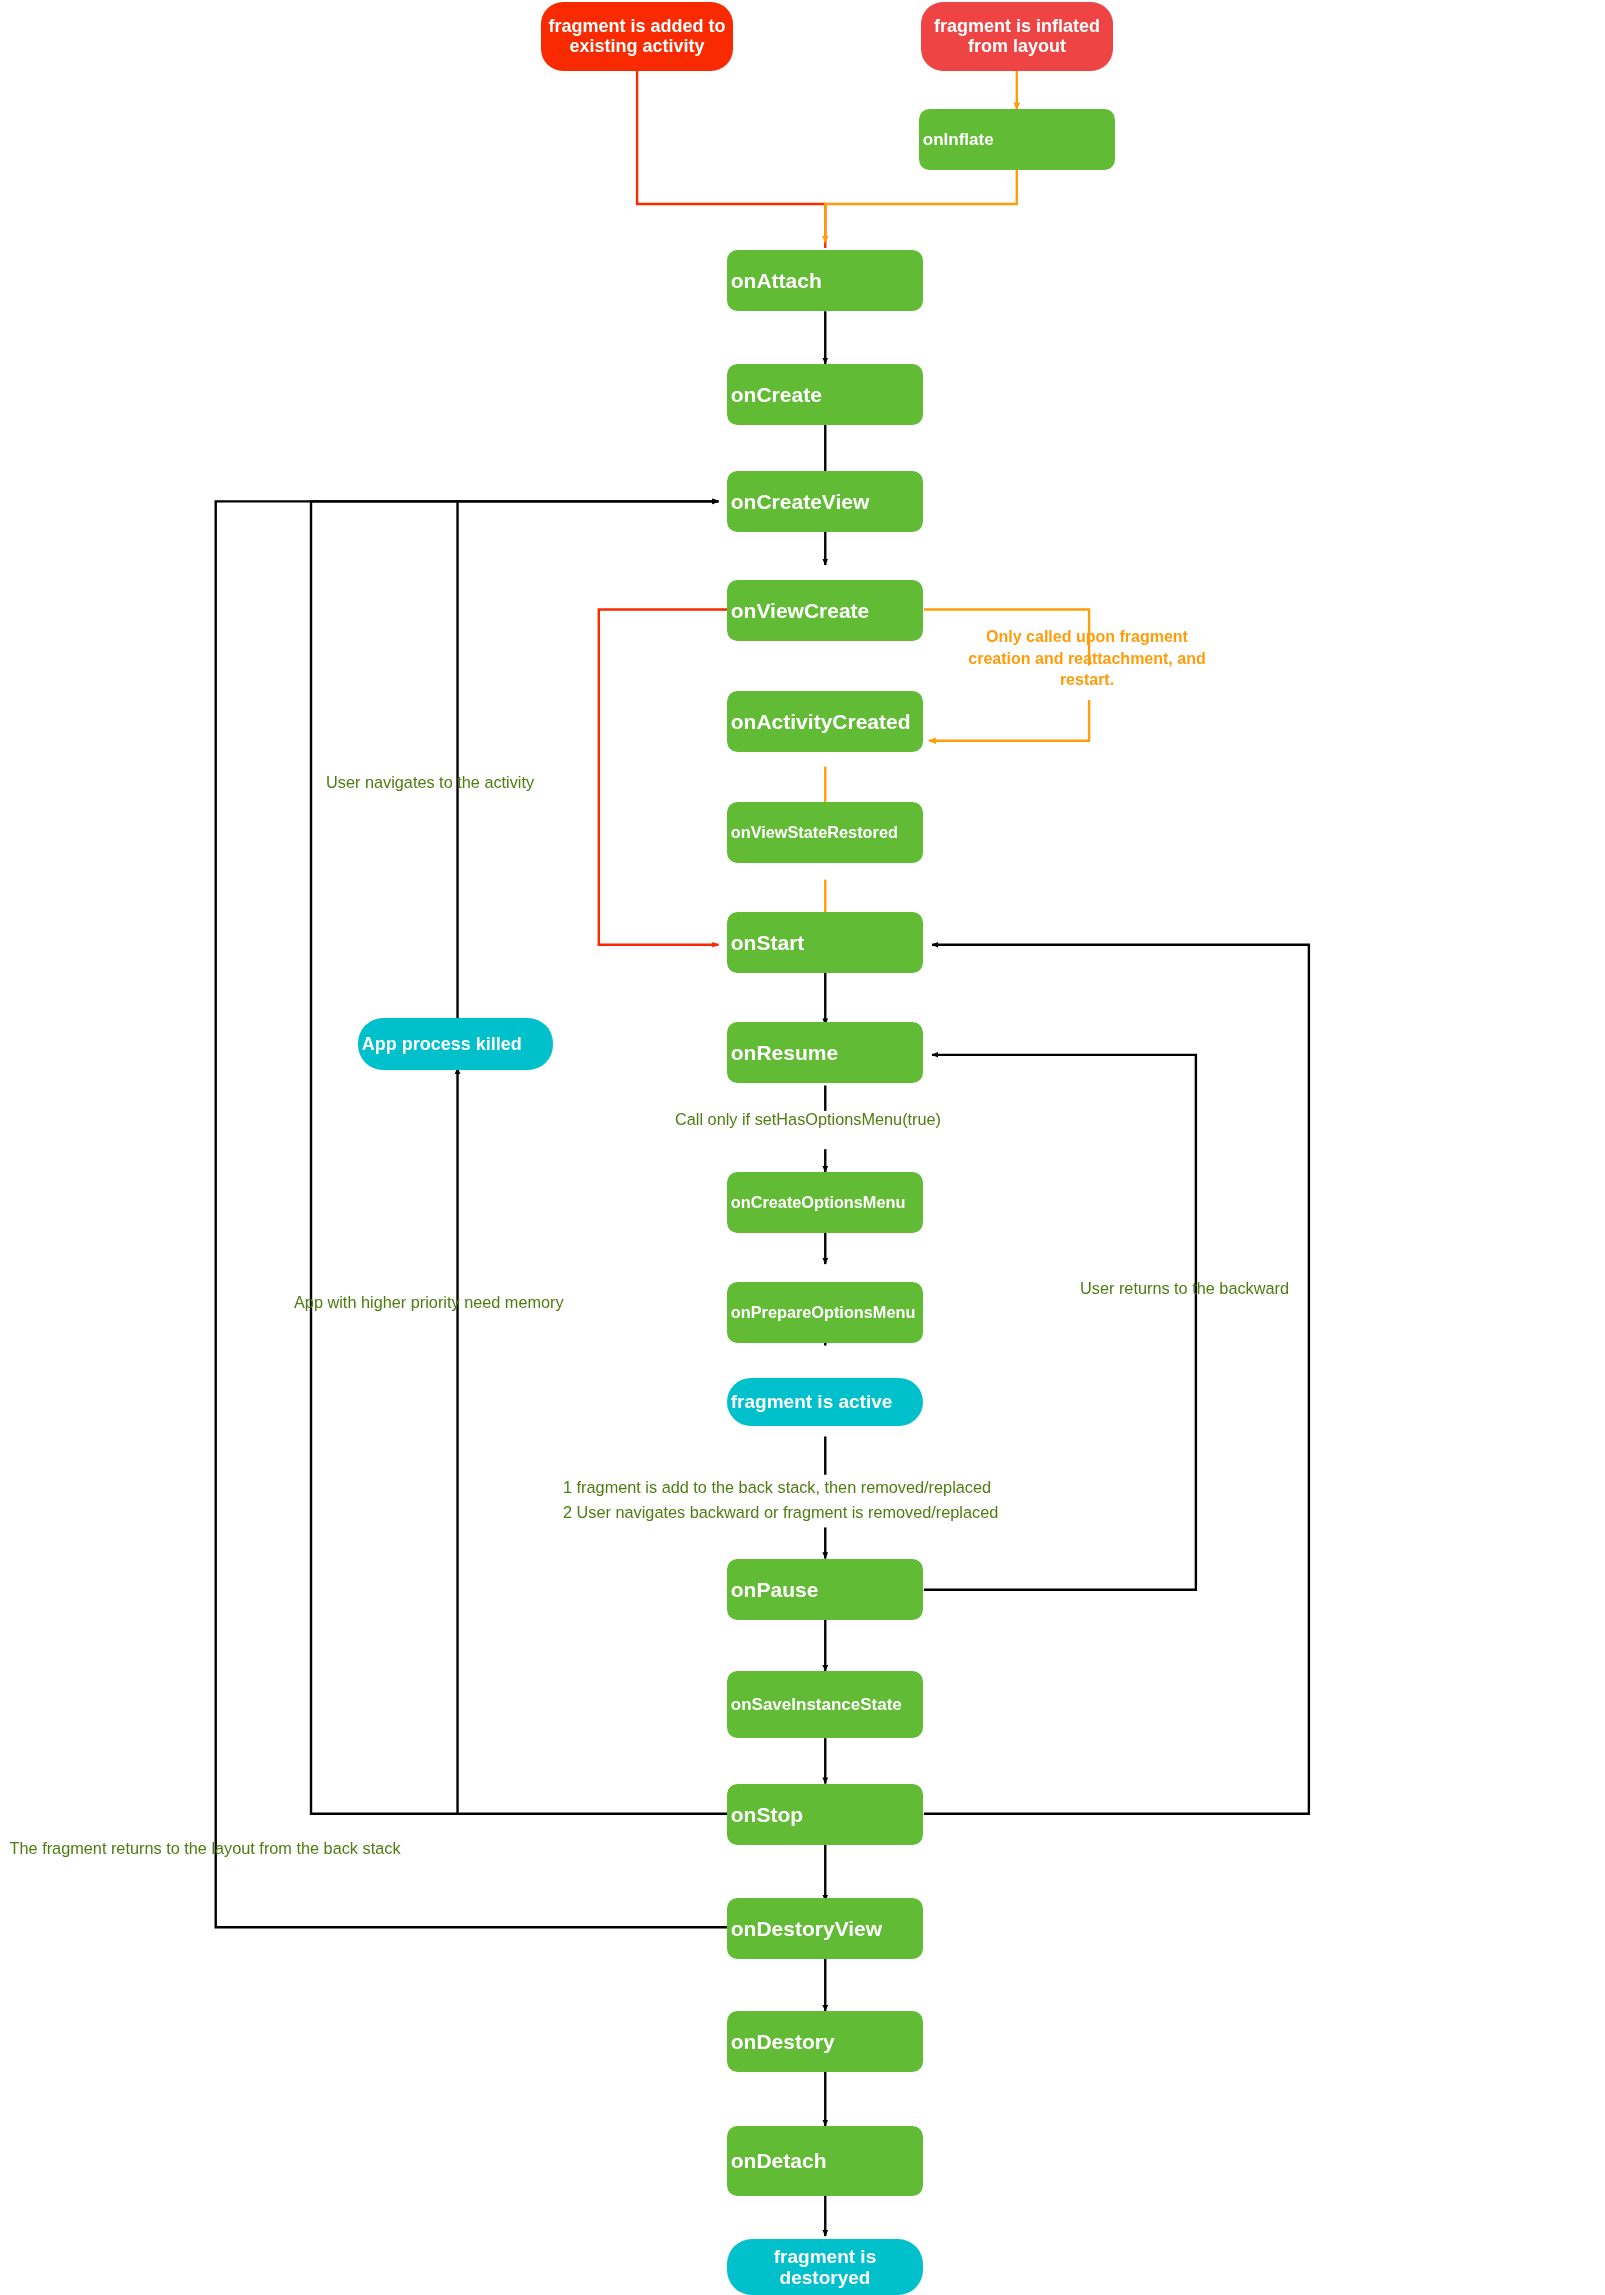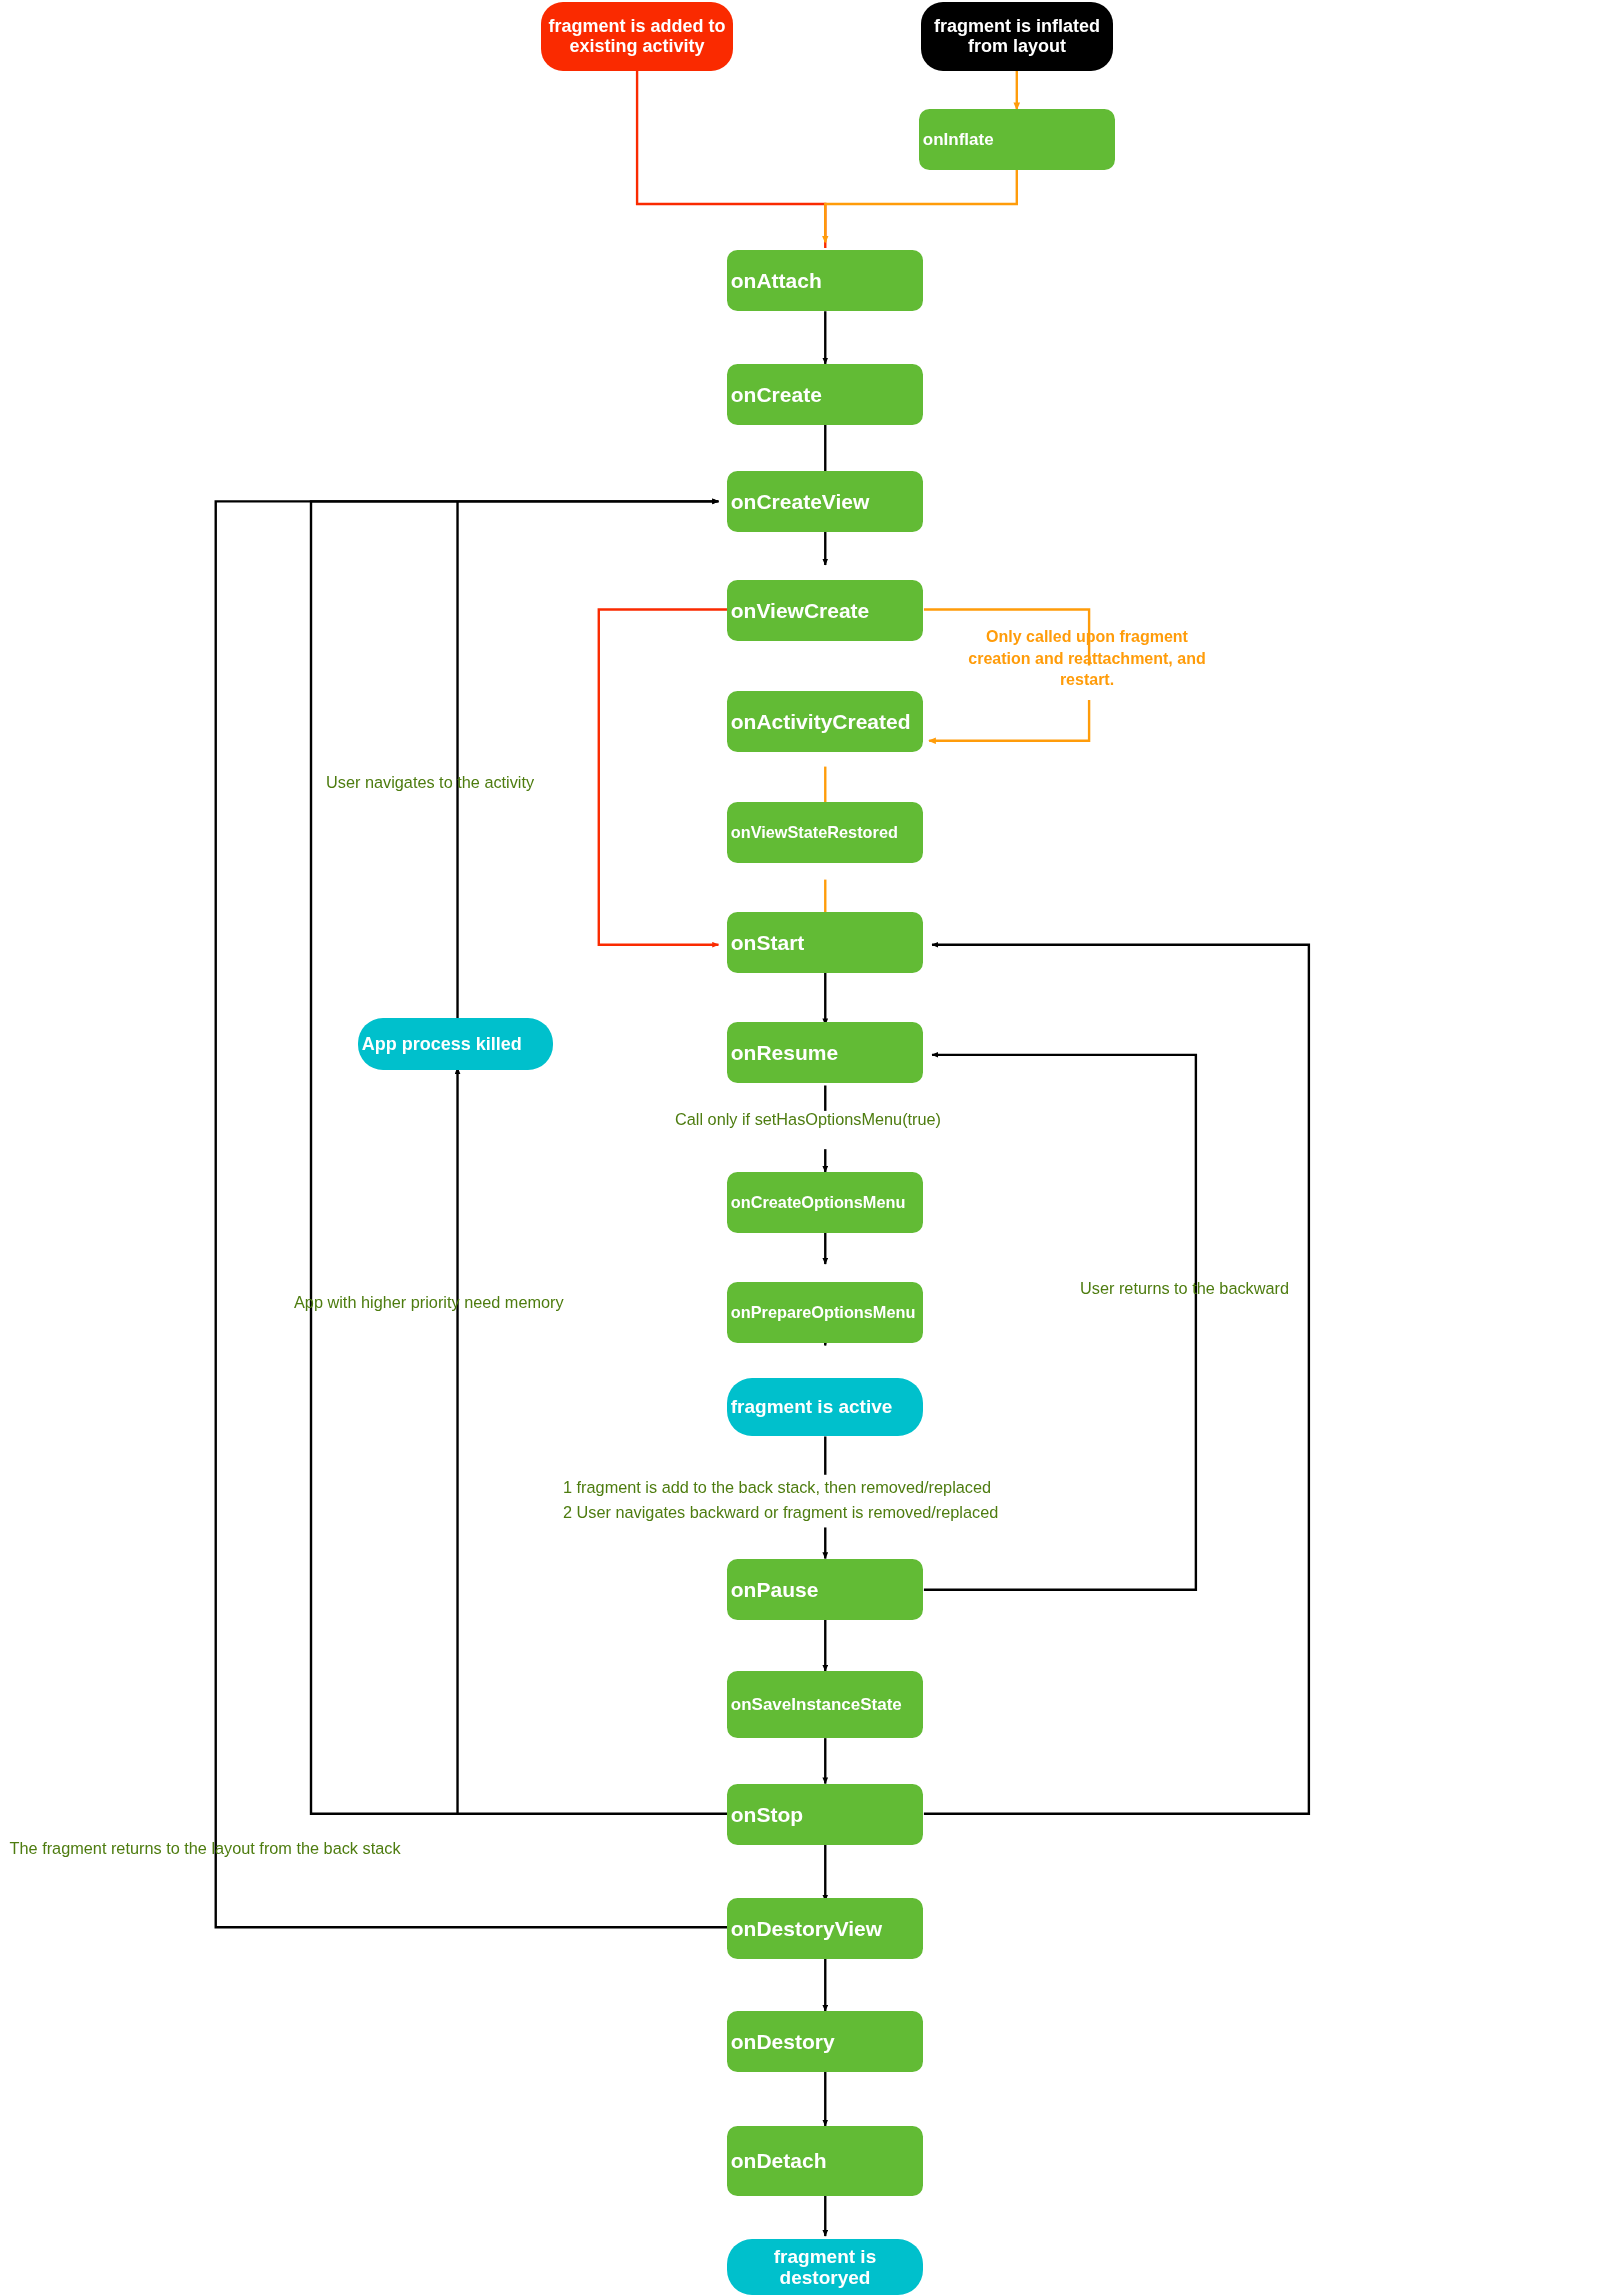--- a/index.html
+++ b/index.html
@@ -4,21 +4,21 @@
 <style>
   html,body{margin:0;padding:0;background:#ffffff;}
   body{font-family:"Liberation Sans",sans-serif;}
   #stage{position:relative;width:1606px;height:2295px;background:#fff;overflow:hidden;}
   #stage svg{position:absolute;left:0;top:0;width:1606px;height:2295px;}
   .node{position:absolute;display:flex;align-items:center;justify-content:flex-start;
         text-align:center;color:#ffffff;font-weight:bold;line-height:1.12;
         box-sizing:border-box;padding:1.9px 3.8px;}
   .green{background:#62bb35;border-radius:10.5px;}
   .red{background:#fa2a00;border-radius:22px;}
-  .orange{background:#000000;border-radius:22px;}
+  .orange{background:#ef4444;border-radius:22px;}
   .cyan{background:#00c0cc;border-radius:25px;}
   .lbl{position:absolute;color:#4d7c0f;font-weight:normal;white-space:nowrap;}
   .note-orange{position:absolute;color:#ff9c0a;font-weight:bold;text-align:center;line-height:1.35;}
   .legend{position:absolute;color:#000;line-height:1.55;white-space:pre;}
 </style>
 </head>
 <body>
 
 <div id="stage">
 
@@ -132,21 +132,21 @@
   </div>
 
   <div class="node green" style="left:727px;top:1172px;width:196px;height:61px;font-size:16.3px;">
     <span>onCreateOptionsMenu</span>
   </div>
 
   <div class="node green" style="left:727px;top:1282px;width:196px;height:61px;font-size:16.3px;">
     <span>onPrepareOptionsMenu</span>
   </div>
 
-  <div class="node cyan" style="left:727px;top:1378px;width:196px;height:58px;font-size:19px;">
+  <div class="node cyan" style="left:727px;top:1378px;width:196px;height:48px;font-size:19px;">
     <span>fragment is active</span>
   </div>
 
   <div class="node green" style="left:727px;top:1559px;width:196px;height:61px;font-size:21px;">
     <span>onPause</span>
   </div>
 
   <div class="node green" style="left:727px;top:1671px;width:196px;height:67px;font-size:17px;">
     <span>onSaveInstanceState</span>
   </div>

